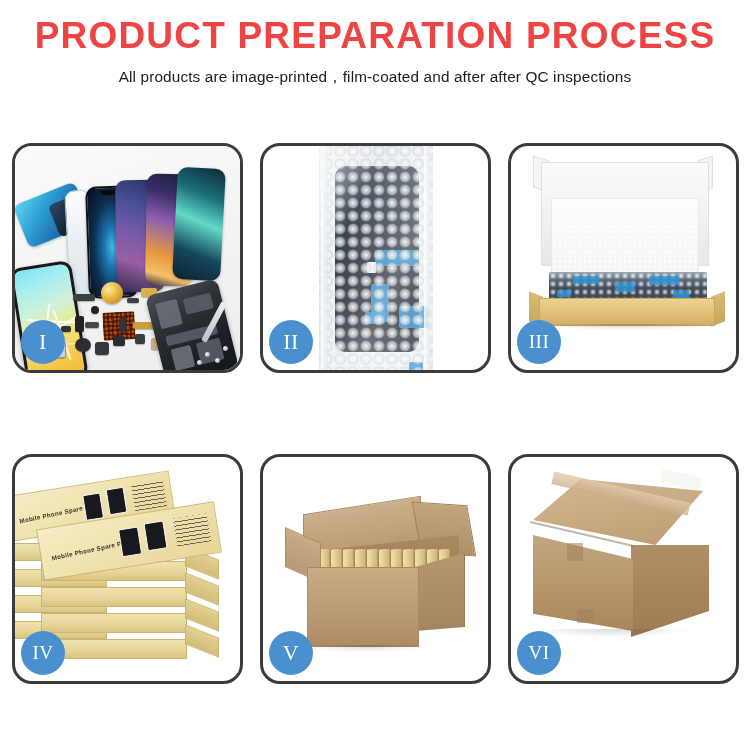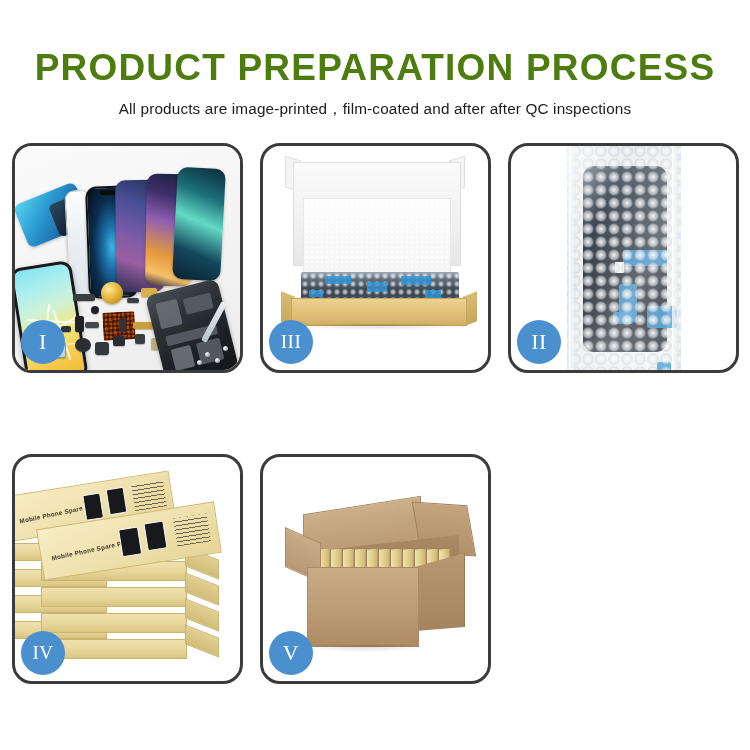--- a/index.html
+++ b/index.html
@@ -24,25 +24,25 @@
   .header {
     position: absolute;
     left: 0;
     top: 0;
     width: 750px;
     height: 130px;
     text-align: center;
   }
   .title {
     margin: 0;
-    padding-top: 48px;
+    padding-top: 16px;
     font-size: 37px;
     font-weight: bold;
     letter-spacing: 1.2px;
-    color: #4d7c0f;
+    color: #ef4444;
     font-family: "Liberation Sans", sans-serif;
     line-height: 1.08;
     white-space: nowrap;
   }
   .subtitle {
     margin: 0;
     padding-top: 11px;
     font-size: 15.3px;
     font-weight: normal;
     color: #1c1c1c;
@@ -556,20 +556,40 @@
           <span class="mod m5"></span>
         </div>
 
         <div class="tool"></div>
         <span class="screw sc1"></span>
         <span class="screw sc2"></span>
         <span class="screw sc3"></span>
         <span class="screw sc4"></span>
       </div>
       <div class="badge">I</div>
+    </div>
+
+    <div class="panel p2">
+      <div class="panel-photo">
+        <div class="bubble-bag">
+          <div class="bag-inner">
+            <span class="bag-label bl1"></span>
+            <span class="bag-label bl2"></span>
+            <span class="bag-label bl3"></span>
+            <span class="bag-label bl4"></span>
+            <span class="bag-label bl5"></span>
+            <span class="bag-white"></span>
+          </div>
+          <div class="bubbles"></div>
+          <div class="bag-seam l"></div>
+          <div class="bag-seam r"></div>
+          <div class="bag-sheen"></div>
+        </div>
+      </div>
+      <div class="badge">II</div>
     </div>
 
     <div class="panel p3">
       <div class="panel-photo">
         <div class="obox-lid-flap"></div>
         <div class="obox-lid-flap r"></div>
         <div class="obox-lid-back"></div>
         <div class="obox-foam"></div>
         <div class="obox-side-l"></div>
         <div class="obox-side-r"></div>
@@ -578,40 +598,20 @@
           <span class="cblue cb1"></span>
           <span class="cblue cb2"></span>
           <span class="cblue cb3"></span>
           <span class="cblue cb4"></span>
           <span class="cblue cb5"></span>
         </div>
         <div class="obox-front"></div>
         <div class="obox-shadow"></div>
       </div>
       <div class="badge small">III</div>
-    </div>
-
-    <div class="panel p2">
-      <div class="panel-photo">
-        <div class="bubble-bag">
-          <div class="bag-inner">
-            <span class="bag-label bl1"></span>
-            <span class="bag-label bl2"></span>
-            <span class="bag-label bl3"></span>
-            <span class="bag-label bl4"></span>
-            <span class="bag-label bl5"></span>
-            <span class="bag-white"></span>
-          </div>
-          <div class="bubbles"></div>
-          <div class="bag-seam l"></div>
-          <div class="bag-seam r"></div>
-          <div class="bag-sheen"></div>
-        </div>
-      </div>
-      <div class="badge">II</div>
     </div>
 
     <div class="panel p4">
       <div class="panel-photo stack">
 
         <div class="kbox" style="left:-4px; top:60px; width:96px; height:18px;"></div>
         <div class="kbox" style="left:-4px; top:86px; width:96px; height:18px;"></div>
         <div class="kbox" style="left:-4px; top:112px; width:96px; height:18px;"></div>
         <div class="kbox" style="left:-4px; top:138px; width:96px; height:18px;"></div>
         <div class="kbox" style="left:-4px; top:164px; width:96px; height:18px;"></div>
@@ -662,15 +662,29 @@
           <span class="fbar" style="left:120px;"></span>
         </div>
         <div class="carton-flap-left"></div>
         <div class="carton-side"></div>
         <div class="carton-front"></div>
         <div class="carton-shadow"></div>
       </div>
       <div class="badge">V</div>
     </div>
 
+    <div class="panel p6">
+      <div class="panel-photo">
+        <div class="sbox-tape-edge"></div>
+        <div class="sbox-top"></div>
+        <div class="sbox-tape"></div>
+        <div class="sbox-right"></div>
+        <div class="sbox-front"></div>
+        <div class="sbox-seam"></div>
+        <span class="stape-v stv1"></span>
+        <span class="stape-v stv2"></span>
+        <div class="sbox-shadow"></div>
+      </div>
+      <div class="badge small">VI</div>
+    </div>
 
   </div>
 </div>
 
 </body></html>

